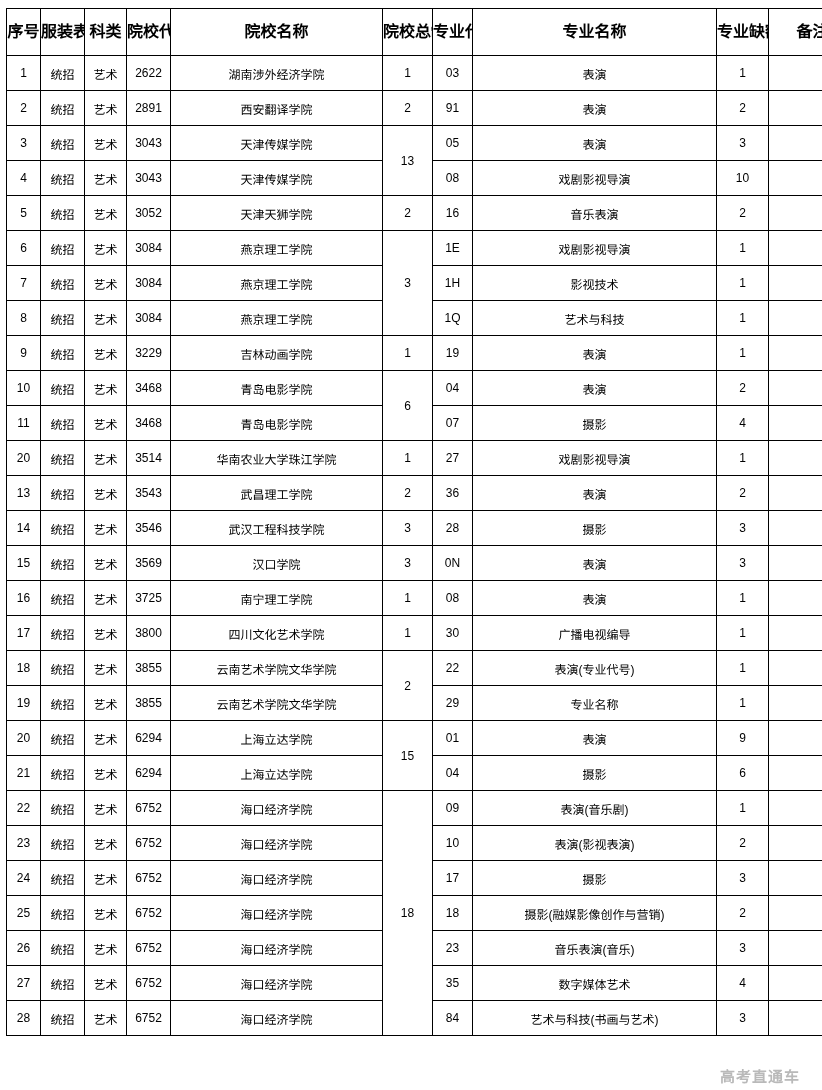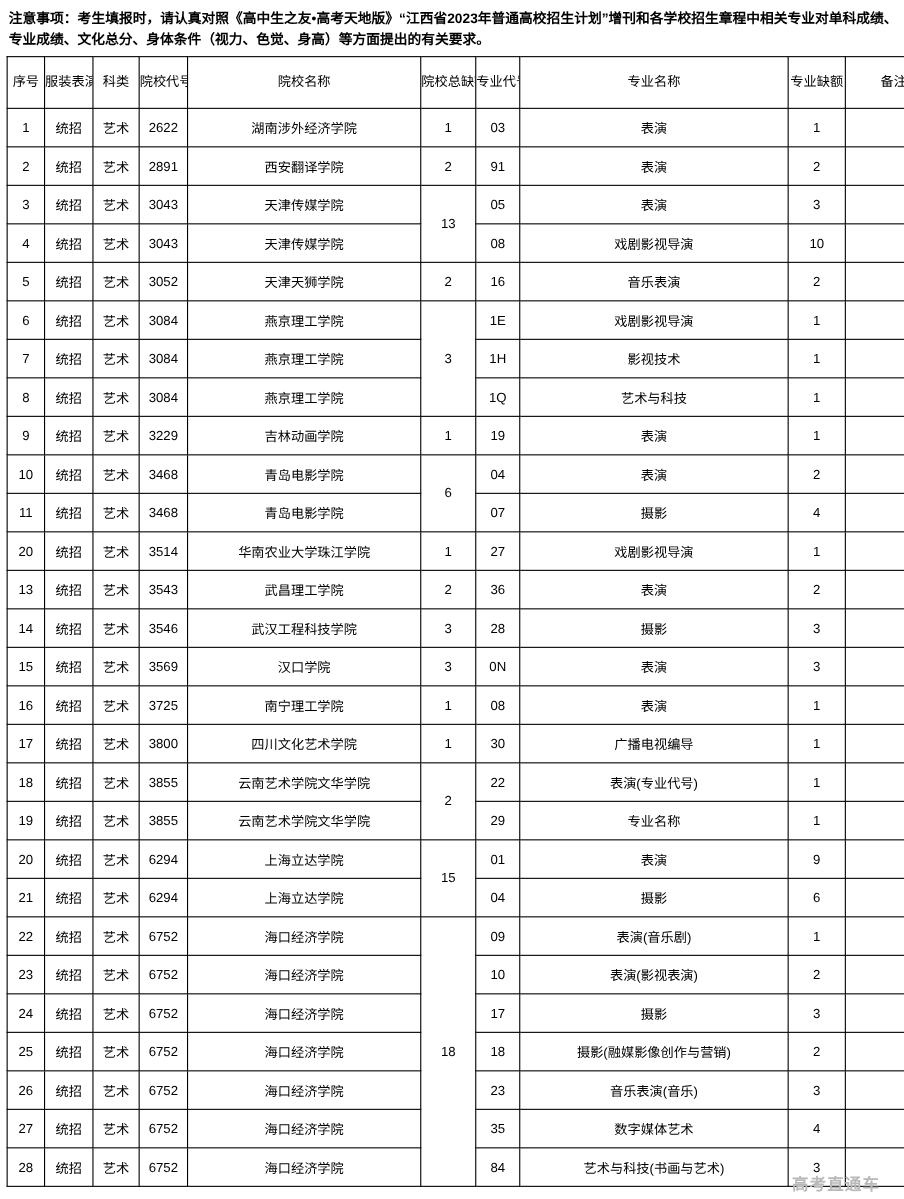--- a/index.html
+++ b/index.html
@@ -45,22 +45,22 @@
     font-size: 12px;
     text-align: center;
     vertical-align: middle;
     padding: 0;
     height: 34px;
     font-weight: normal;
     overflow: hidden;
     white-space: nowrap;
   }
   table.main th {
-    font-weight: normal;
-    font-size: 12px;
+    font-weight: bold;
+    font-size: 16px;
     line-height: 1.25;
     height: 46px;
     margin-top: 17px;
   }
   td.left, th.left { text-align: left; padding-left: 6px; }
   .col-seq   { width: 34px; }
   .col-plan  { width: 44px; }
   .col-kelei { width: 42px; }
   .col-code  { width: 44px; }
   .col-name  { width: 212px; }
@@ -78,21 +78,20 @@
     font-weight: bold;
     letter-spacing: 1px;
     pointer-events: none;
   }
 </style>
 </head>
 <body>
 
 <div class="page">
 
-  <div class="notice">注意事项：考生填报时，请认真对照《高中生之友•高考天地版》“江西省2023年普通高校招生计划”增刊和各学校招生章程中相关专业对单科成绩、专业成绩、文化总分、身体条件（视力、色觉、身高）等方面提出的有关要求。</div>
 
   <table class="main">
     <colgroup>
       <col class="col-seq">
         <col class="col-plan">
         <col class="col-kelei">
         <col class="col-code">
       <col class="col-name">
         <col class="col-total">
         <col class="col-mcode">

